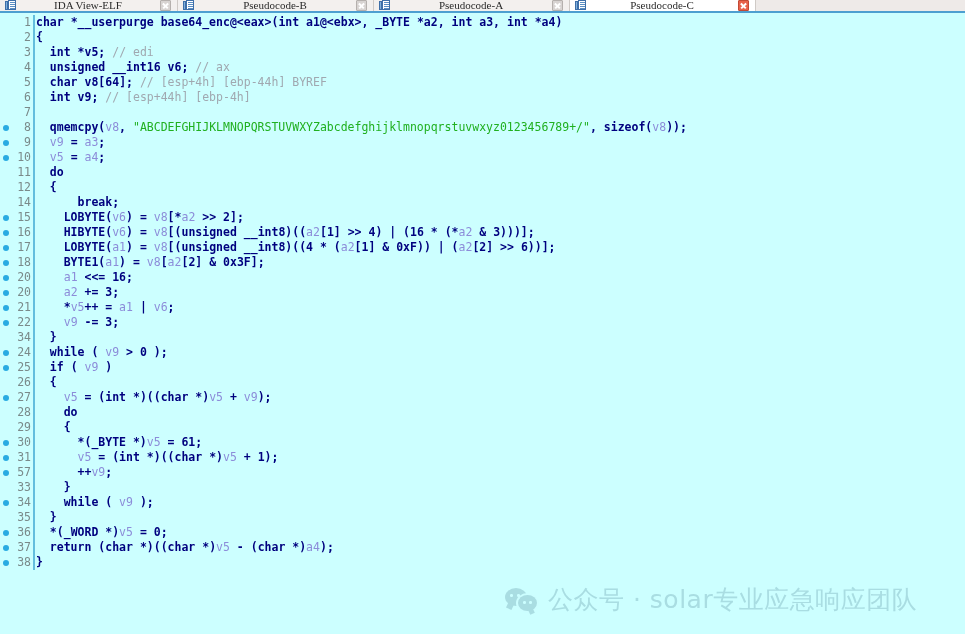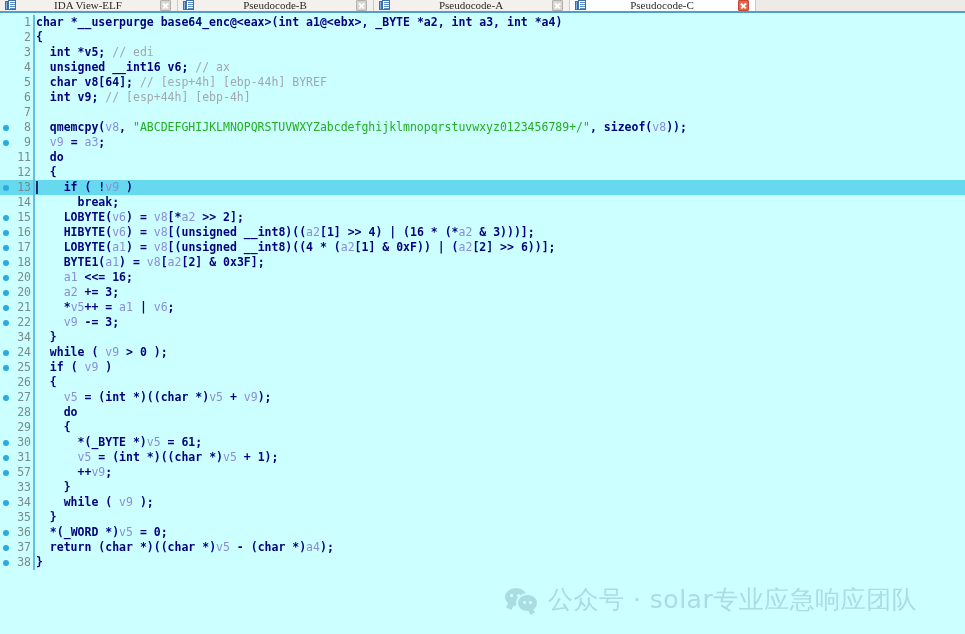--- a/index.html
+++ b/index.html
@@ -303,23 +303,23 @@
     <div class="code-lines" id="code-lines">
         <div class="line"><span class="lineno">1</span><span class="sep"></span><span class="ltext"><span class="typ">char </span><span class="pun">*</span><span class="kw">__userpurge </span><span class="fn">base64_enc</span><span class="pun">@&lt;eax&gt;(</span><span class="typ">int </span><span class="plain">a1</span><span class="pun">@&lt;ebx&gt;, </span><span class="typ">_BYTE </span><span class="pun">*</span><span class="plain">a2</span><span class="pun">, </span><span class="typ">int </span><span class="plain">a3</span><span class="pun">, </span><span class="typ">int </span><span class="pun">*</span><span class="plain">a4</span><span class="pun">)</span></span></div>
         <div class="line"><span class="lineno">2</span><span class="sep"></span><span class="ltext"><span class="pun">{</span></span></div>
         <div class="line"><span class="lineno">3</span><span class="sep"></span><span class="ltext"><span class="typ">  int </span><span class="pun">*</span><span class="plain">v5</span><span class="pun">; </span><span class="cmt">// edi</span></span></div>
         <div class="line"><span class="lineno">4</span><span class="sep"></span><span class="ltext"><span class="typ">  unsigned __int16 </span><span class="plain">v6</span><span class="pun">; </span><span class="cmt">// ax</span></span></div>
         <div class="line"><span class="lineno">5</span><span class="sep"></span><span class="ltext"><span class="typ">  char </span><span class="plain">v8</span><span class="pun">[</span><span class="num">64</span><span class="pun">]; </span><span class="cmt">// [esp+4h] [ebp-44h] BYREF</span></span></div>
         <div class="line"><span class="lineno">6</span><span class="sep"></span><span class="ltext"><span class="typ">  int </span><span class="plain">v9</span><span class="pun">; </span><span class="cmt">// [esp+44h] [ebp-4h]</span></span></div>
         <div class="line"><span class="lineno">7</span><span class="sep"></span><span class="ltext"></span></div>
         <div class="line"><span class="gutter-dot"></span><span class="lineno">8</span><span class="sep"></span><span class="ltext"><span class="fn">  qmemcpy</span><span class="pun">(</span><span class="var">v8</span><span class="pun">, </span><span class="str">"ABCDEFGHIJKLMNOPQRSTUVWXYZabcdefghijklmnopqrstuvwxyz0123456789+/"</span><span class="pun">, </span><span class="kw">sizeof</span><span class="pun">(</span><span class="var">v8</span><span class="pun">));</span></span></div>
         <div class="line"><span class="gutter-dot"></span><span class="lineno">9</span><span class="sep"></span><span class="ltext"><span class="pun">  </span><span class="var">v9</span><span class="pun"> = </span><span class="var">a3</span><span class="pun">;</span></span></div>
+        <div class="line"><span class="gutter-dot"></span><span class="lineno">10</span><span class="sep"></span><span class="ltext"><span class="pun">  </span><span class="var">v5</span><span class="pun"> = </span><span class="var">a4</span><span class="pun">;</span></span></div>
         <div class="line"><span class="lineno">11</span><span class="sep"></span><span class="ltext"><span class="kw">  do</span></span></div>
         <div class="line"><span class="lineno">12</span><span class="sep"></span><span class="ltext"><span class="pun">  {</span></span></div>
-        <div class="line current"><span class="gutter-dot"></span><span class="lineno">13</span><span class="sep"></span><span class="ltext"><span class="kw">    if</span><span class="pun"> ( !</span><span class="var">v9</span><span class="pun"> )</span></span><span class="caret"></span></div>
         <div class="line"><span class="lineno">14</span><span class="sep"></span><span class="ltext"><span class="kw">      break;</span></span></div>
         <div class="line"><span class="gutter-dot"></span><span class="lineno">15</span><span class="sep"></span><span class="ltext"><span class="fn">    LOBYTE</span><span class="pun">(</span><span class="var">v6</span><span class="pun">) = </span><span class="var">v8</span><span class="pun">[*</span><span class="var">a2</span><span class="pun"> &gt;&gt; </span><span class="num">2</span><span class="pun">];</span></span></div>
         <div class="line"><span class="gutter-dot"></span><span class="lineno">16</span><span class="sep"></span><span class="ltext"><span class="fn">    HIBYTE</span><span class="pun">(</span><span class="var">v6</span><span class="pun">) = </span><span class="var">v8</span><span class="pun">[(</span><span class="typ">unsigned __int8</span><span class="pun">)((</span><span class="var">a2</span><span class="pun">[</span><span class="num">1</span><span class="pun">] &gt;&gt; </span><span class="num">4</span><span class="pun">) | (</span><span class="num">16</span><span class="pun"> * (*</span><span class="var">a2</span><span class="pun"> &amp; </span><span class="num">3</span><span class="pun">)))];</span></span></div>
         <div class="line"><span class="gutter-dot"></span><span class="lineno">17</span><span class="sep"></span><span class="ltext"><span class="fn">    LOBYTE</span><span class="pun">(</span><span class="var">a1</span><span class="pun">) = </span><span class="var">v8</span><span class="pun">[(</span><span class="typ">unsigned __int8</span><span class="pun">)((</span><span class="num">4</span><span class="pun"> * (</span><span class="var">a2</span><span class="pun">[</span><span class="num">1</span><span class="pun">] &amp; </span><span class="num">0xF</span><span class="pun">)) | (</span><span class="var">a2</span><span class="pun">[</span><span class="num">2</span><span class="pun">] &gt;&gt; </span><span class="num">6</span><span class="pun">))];</span></span></div>
         <div class="line"><span class="gutter-dot"></span><span class="lineno">18</span><span class="sep"></span><span class="ltext"><span class="fn">    BYTE1</span><span class="pun">(</span><span class="var">a1</span><span class="pun">) = </span><span class="var">v8</span><span class="pun">[</span><span class="var">a2</span><span class="pun">[</span><span class="num">2</span><span class="pun">] &amp; </span><span class="num">0x3F</span><span class="pun">];</span></span></div>
         <div class="line"><span class="gutter-dot"></span><span class="lineno">20</span><span class="sep"></span><span class="ltext"><span class="pun">    </span><span class="var">a1</span><span class="pun"> &lt;&lt;= </span><span class="num">16</span><span class="pun">;</span></span></div>
         <div class="line"><span class="gutter-dot"></span><span class="lineno">20</span><span class="sep"></span><span class="ltext"><span class="pun">    </span><span class="var">a2</span><span class="pun"> += </span><span class="num">3</span><span class="pun">;</span></span></div>
         <div class="line"><span class="gutter-dot"></span><span class="lineno">21</span><span class="sep"></span><span class="ltext"><span class="pun">    *</span><span class="var">v5</span><span class="pun">++ = </span><span class="var">a1</span><span class="pun"> | </span><span class="var">v6</span><span class="pun">;</span></span></div>
         <div class="line"><span class="gutter-dot"></span><span class="lineno">22</span><span class="sep"></span><span class="ltext"><span class="pun">    </span><span class="var">v9</span><span class="pun"> -= </span><span class="num">3</span><span class="pun">;</span></span></div>
         <div class="line"><span class="lineno">34</span><span class="sep"></span><span class="ltext"><span class="pun">  }</span></span></div>

